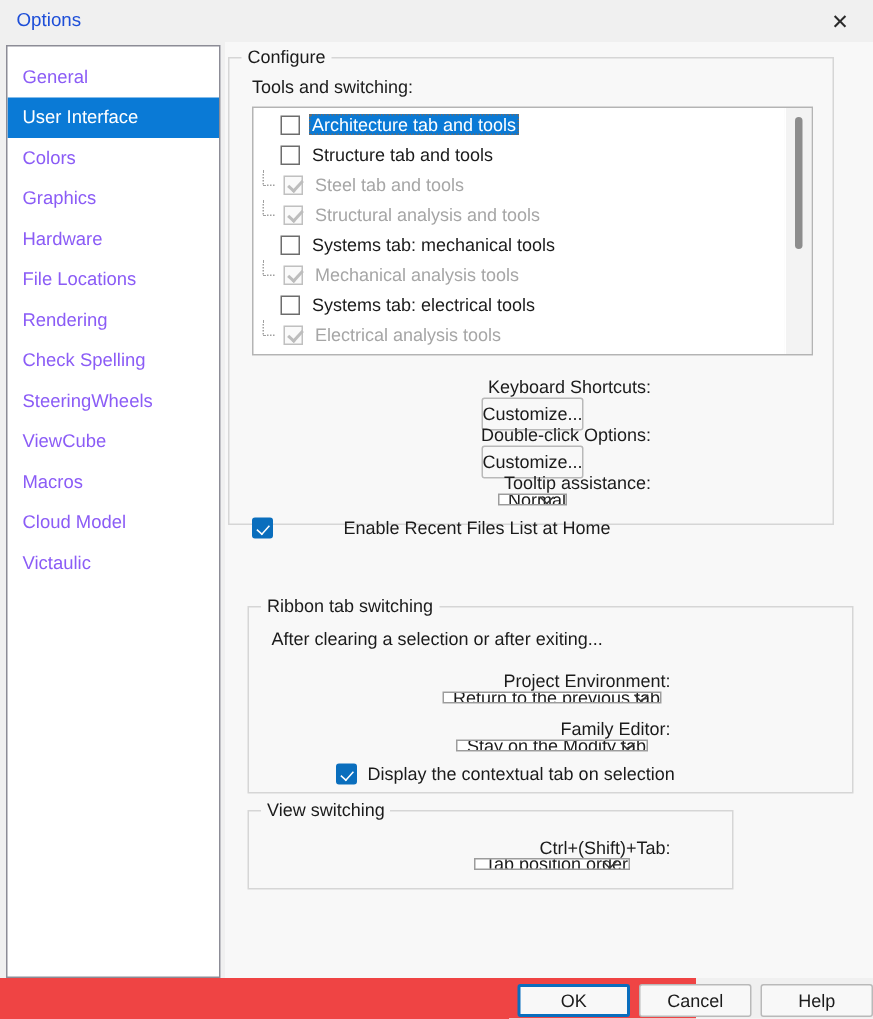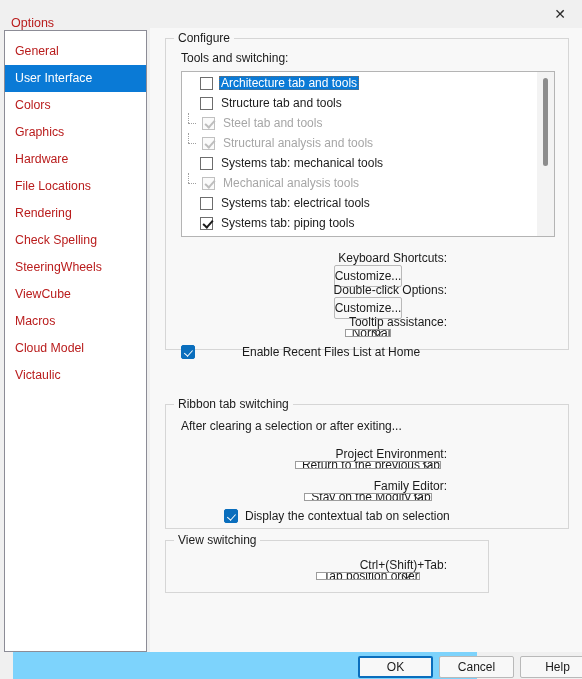--- a/index.html
+++ b/index.html
@@ -19,23 +19,23 @@
 
   
   .titlebar {
     position: absolute;
     left: 0; top: 0;
     width: 582px; height: 28px;
     background: #f0f0f0;
   }
   .titlebar-text {
     position: absolute;
-    left: 11px; top: 16px;
+    left: 11px; top: 6px;
     font-size: 12.5px;
-    color: #b91c1c;
+    color: #1d4ed8;
   }
   .close-btn {
     position: absolute;
     right: 0; top: 0;
     width: 44px; height: 28px;
     display: flex;
     align-items: center;
     justify-content: center;
     font-size: 14px;
     color: #2a2a2a;
@@ -51,21 +51,21 @@
     background: #ffffff;
     border: 1px solid #8c8c96;
     box-sizing: border-box;
     overflow: hidden;
   }
   .side-item {
     height: 27px;
     line-height: 27px;
     padding-left: 10px;
     font-size: 12.3px;
-    color: #b91c1c;
+    color: #8b5cf6;
     white-space: nowrap;
     cursor: default;
   }
   .side-item.selected {
     background: #0a7ad6;
     color: #ffffff;
     font-weight: normal;
   }
   .side-item:first-child { margin-top: 7px; }
 
@@ -86,21 +86,21 @@
   .groupbox > .gb-title {
     position: absolute;
     top: -8px; left: 8px;
     background: #f8f8f8;
     padding: 0 4px;
     font-size: 12px;
     color: #1b1b1b;
     white-space: nowrap;
   }
 
-  #gb-configure { left: 15px; top: 10px; width: 404px; height: 312px; }
+  #gb-configure { left: 2px; top: 10px; width: 404px; height: 312px; }
   #gb-ribbon    { left: 15px; top: 376px; width: 404px; height: 125px; }
   #gb-view      { left: 15px; top: 512px; width: 324px; height: 53px; }
 
   .field-label-plain {
     position: absolute;
     font-size: 12px;
     color: #1b1b1b;
     white-space: nowrap;
   }
 
@@ -275,22 +275,21 @@
     border-width: 0 1.8px 1.8px 0;
     transform: rotate(42deg);
   }
   .check-line .cl-label { font-size: 12px; color: #1b1b1b; }
 
   
   .btnbar {
     position: absolute;
     left: 0; top: 652px;
     width: 464px; height: 27px;
-    background: #7dd3fc;
-    margin-left: 13px;
+    background: #ef4444;
   }
   .dlg-btn {
     position: absolute;
     top: 4px;
     width: 75px; height: 22px;
     background: #f8f8f8;
     border: 1px solid #b9b9b9;
     border-radius: 2px;
     font-family: "Liberation Sans", sans-serif;
     font-size: 12px;
@@ -373,20 +372,26 @@
             <div class="tree-indent" style="flex: 0 0 2px; width: 2px;"></div>
             <span class="cb checked disabled"></span>
             <span class="tree-label dim">Mechanical analysis tools</span>
           </div>
           <div class="tree-row">
             <div class="tree-indent"></div>
             <span class="cb"></span>
             <span class="tree-label">Systems tab: electrical tools</span>
           </div>
           <div class="tree-row">
+            <div class="tree-indent child"></div>
+            <div class="tree-indent" style="flex: 0 0 2px; width: 2px;"></div>
+            <span class="cb checked disabled"></span>
+            <span class="tree-label dim">Electrical analysis tools</span>
+          </div>
+          <div class="tree-row">
             <div class="tree-indent"></div>
             <span class="cb checked"></span>
             <span class="tree-label">Systems tab: piping tools</span>
           </div>
         </div>
       <div class="tv-scroll">
         <div class="tv-thumb"></div>
       </div>
     </div>
 

